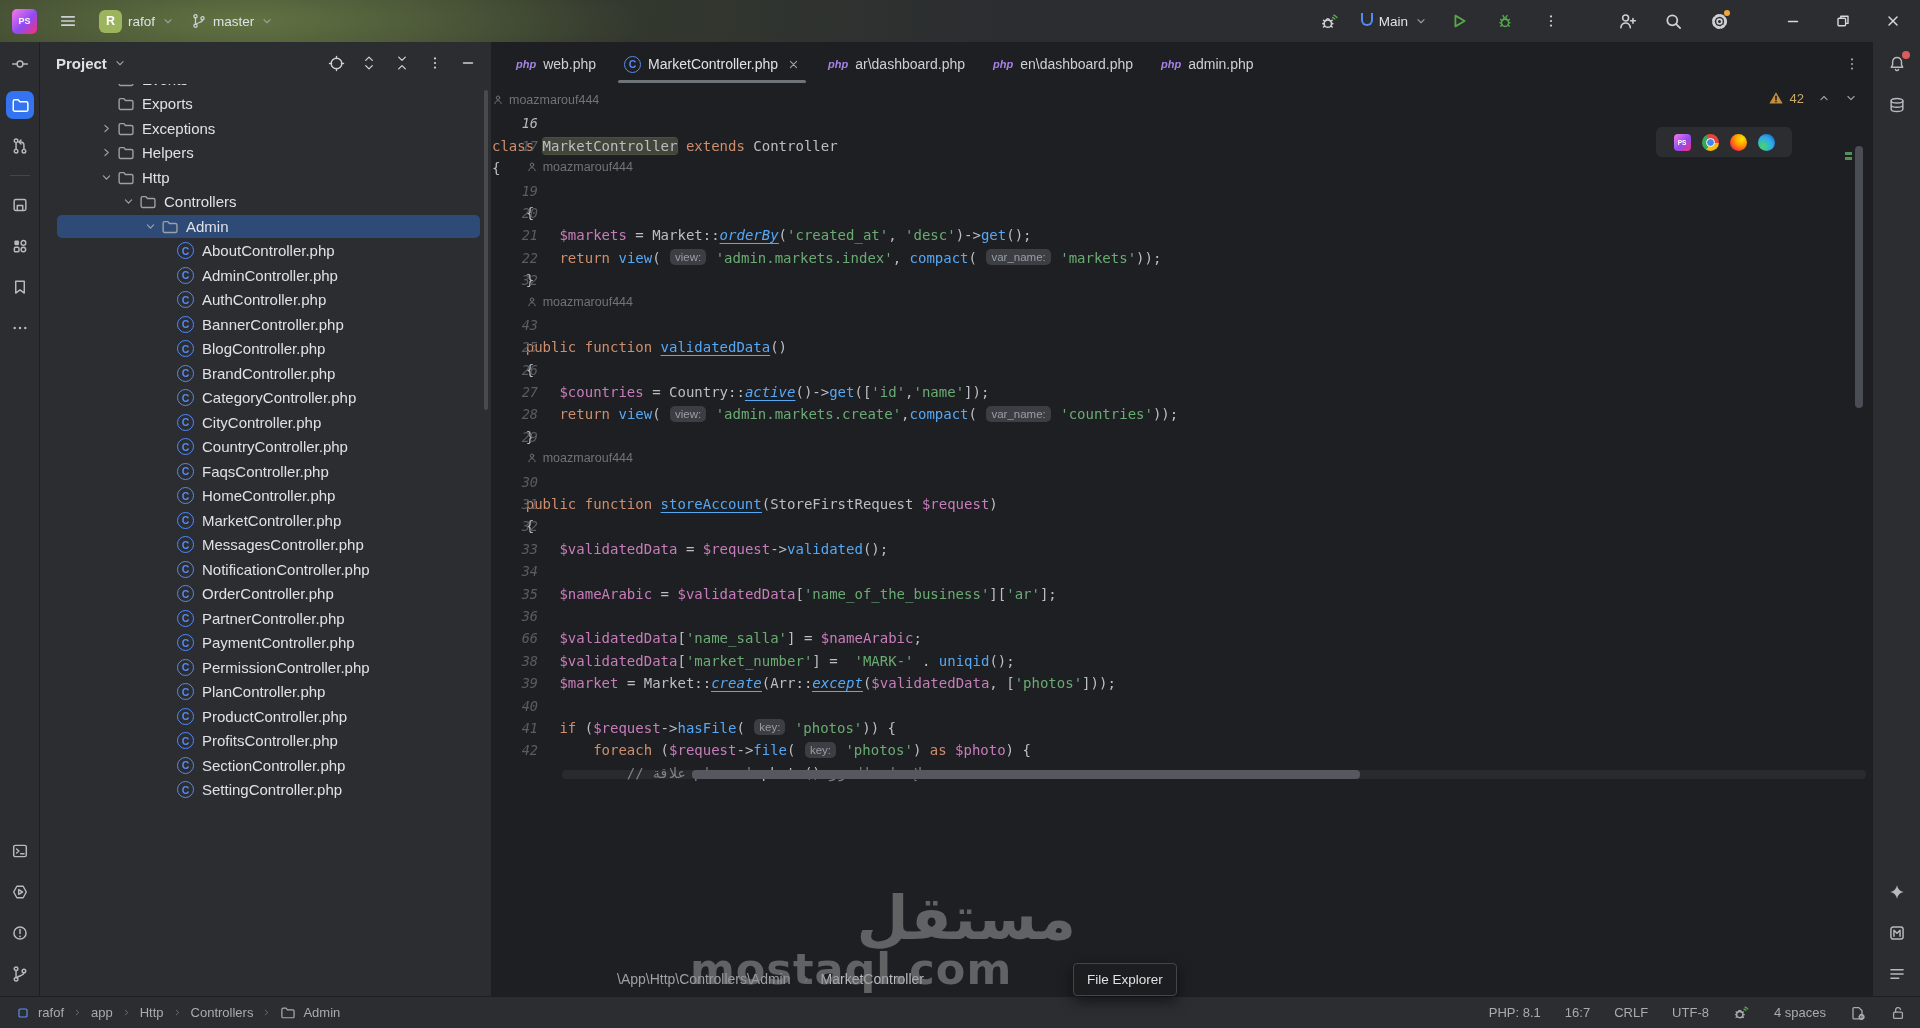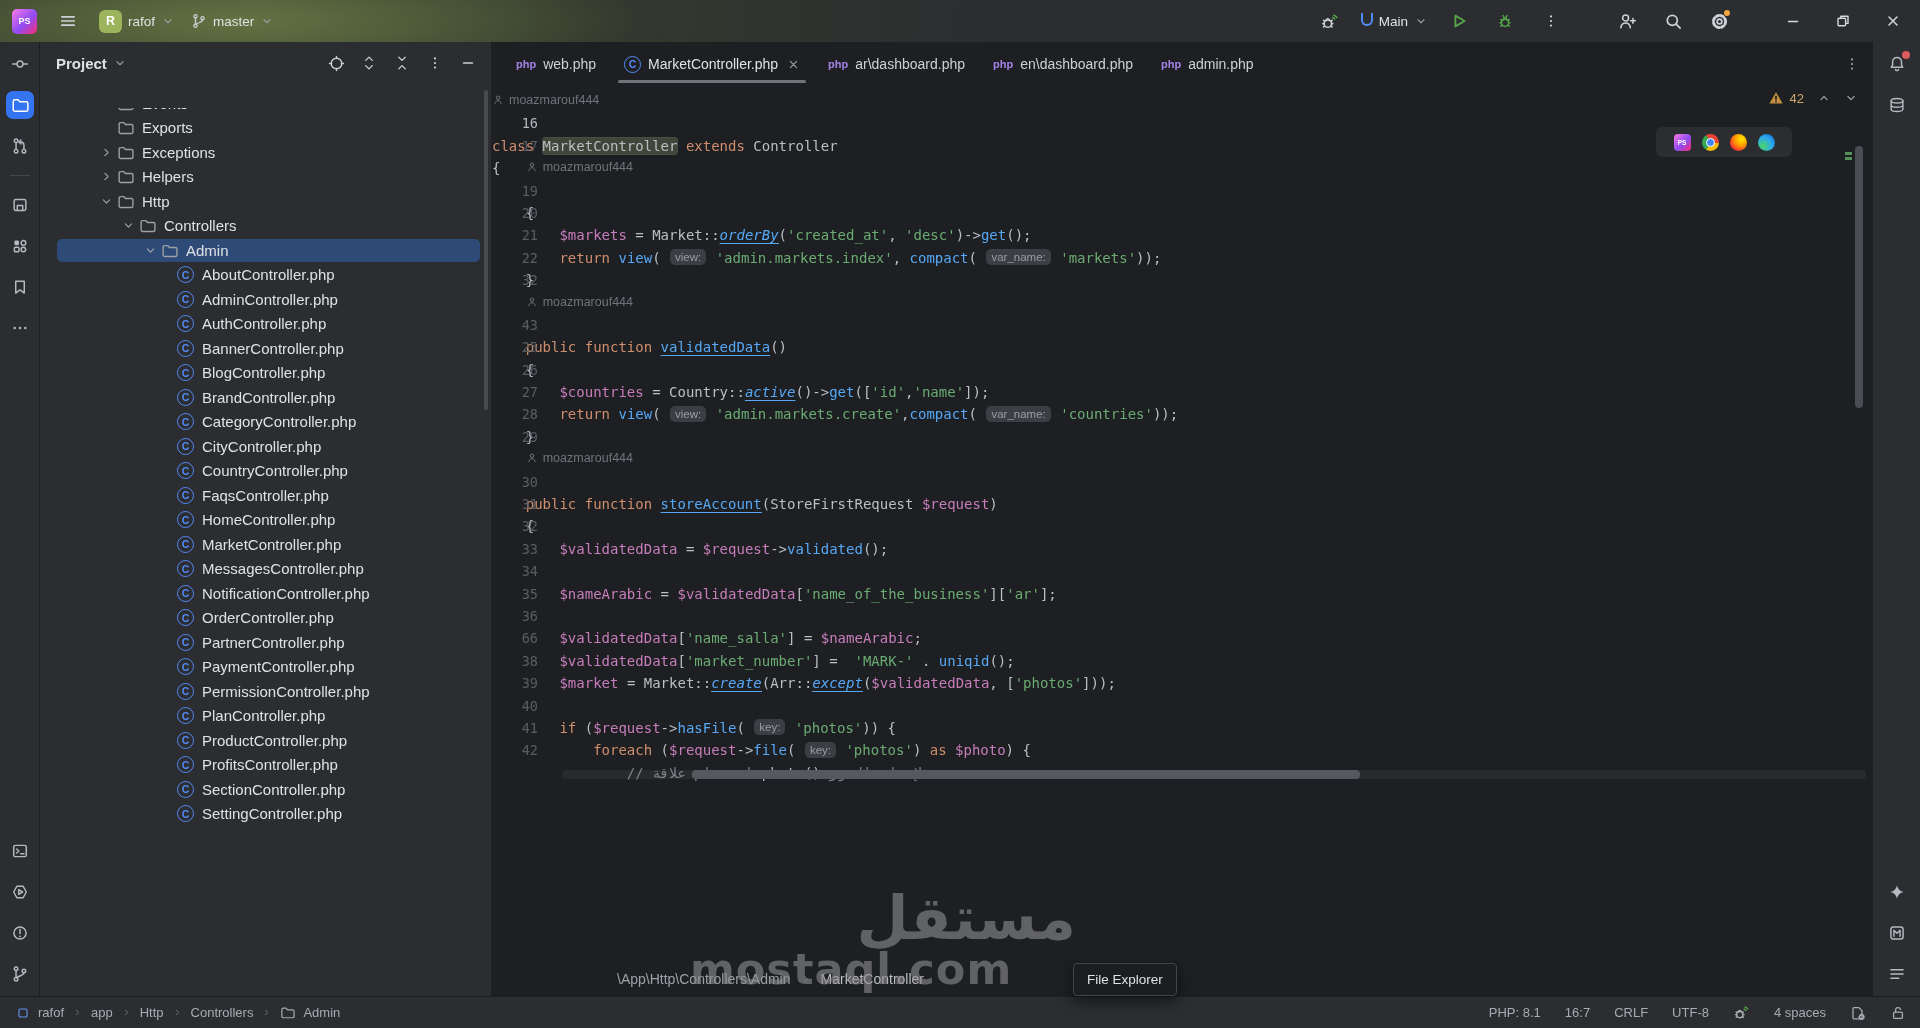--- a/index.html
+++ b/index.html
@@ -30,21 +30,21 @@
   .stripe { width:40px; background:#2B2D30; display:flex; flex-direction:column; align-items:center; padding:8px 0; gap:13px; }
   .stripe.left { border-right:1px solid #1E1F22; }
   .stripe.right { width:48px; border-left:1px solid #1E1F22; }
   .st-btn { width:28px; height:28px; border-radius:7px; display:flex; align-items:center; justify-content:center; color:#B6B9BF; position:relative; }
   .st-btn.active { background:#3574F0; color:#fff; }
   .st-div { width:20px; height:1px; background:#43454A; margin:2px 0; }
   .st-gap { flex:1; }
   .dot-red { position:absolute; top:1px; right:1px; width:8px; height:8px; border-radius:50%; background:#DB5C5C; }
 
   
-  .project-panel { width:452px; background:#2B2D30; border-right:1px solid #1E1F22; display:flex; flex-direction:column; position:relative;gap:24px; }
+  .project-panel { width:452px; background:#2B2D30; border-right:1px solid #1E1F22; display:flex; flex-direction:column; position:relative; }
   .panel-header { height:42px; flex:none; display:flex; align-items:center; padding:0 10px 0 16px; gap:6px; }
   .panel-title { font-size:15px; font-weight:bold; color:#DFE1E5; }
   .ph-icons { margin-left:auto; display:flex; align-items:center; gap:7px; color:#9DA0A6; }
   .ph-icons .tb-ic { width:26px; height:26px; }
   .tree { flex:1; overflow:hidden; padding-top:0; font-size:15px; color:#DFE1E5; }
   .tree-inner { margin-top:-17px; }
   .tree-row { height:24.5px; display:flex; align-items:center; position:relative; }
   .tree-row .sel-bg { position:absolute; left:17px; right:11px; top:1px; bottom:1px; border-radius:5px; background:#2E4B78; }
   .tree-row > * { position:relative; }
   .chev-slot { width:20px; display:flex; justify-content:center; color:#9DA0A6; }
@@ -52,28 +52,28 @@
   .class-badge { width:17px; height:17px; border:1.4px solid #548AF7; border-radius:50%; color:#548AF7;
     font-size:10.5px; font-weight:bold; display:flex; align-items:center; justify-content:center; font-family:"Liberation Sans",sans-serif; }
   .panel-scroll { position:absolute; right:3px; top:48px; width:4px; height:320px; border-radius:2px; background:rgba(255,255,255,.14); }
 
   
   .editor-col { flex:1; display:flex; flex-direction:column; background:#1E1F22; min-width:0; }
   .tab-bar { height:44px; flex:none; display:flex; align-items:stretch; padding-left:10px; background:#1E1F22; }
   .tab { display:flex; align-items:center; gap:7px; padding:0 14px; font-size:14px; color:#CED0D6; position:relative; }
   .tab.active { color:#DFE1E5; }
   .tab.active::after { content:""; position:absolute; left:8px; right:8px; bottom:3px; height:3px; border-radius:2px; background:#6F737A; }
-  .php-badge { font-size:11px; font-weight:bold; color:#A682E8; letter-spacing:0; }
+  .php-badge { font-size:11px; font-weight:bold; font-style:italic; color:#A682E8; letter-spacing:0; }
   .tab-close { color:#9DA0A6; margin-left:2px; }
   .tab-kebab { margin-left:auto; align-self:center; width:28px; height:28px; display:flex; align-items:center; justify-content:center; color:#9DA0A6; margin-right:6px; }
 
   .editor { flex:1; position:relative; overflow:hidden; background:#1E1F22; }
   .code-area { position:absolute; inset:0; padding-top:4px; font:14px/22.4px "DejaVu Sans Mono","Liberation Mono",monospace; }
   .code-row { display:flex; height:22.4px; white-space:pre;flex-direction:column; }
-  .gut { flex:none; width:70px; text-align:right; padding-right:24px; color:#5A5D63; font-size:13.5px; }
+  .gut { flex:none; width:70px; text-align:right; padding-right:24px; color:#5A5D63; font-size:13.5px;font-style:italic; }
   .gut.cur { color:#B4B8BF; }
   .line { flex:none; }
   .tk-k{color:#CF8E6D} .tk-d{color:#BCBEC4} .tk-v{color:#C77DBB} .tk-s{color:#6AAB73}
   .tk-f{color:#56A8F5}
   .tk-m{color:#56A8F5;font-style:italic;text-decoration:underline;text-underline-offset:3px;border-bottom:1px dashed rgba(207,142,109,.8)}
   .tk-decl{color:#56A8F5;text-decoration:underline;text-underline-offset:3px;border-bottom:1px dashed rgba(207,142,109,.8)}
   .tk-cm{color:#7A7E85}
   .tk-hl{color:#BCBEC4;background:#42463A;border-radius:2px;outline:1px solid #4a4f41;}
   .chip { display:inline-block; background:#3C3E43; color:#999EA6; border-radius:5px; padding:0 5px; margin:0 1px;
     font:11.5px/16px "Liberation Sans",sans-serif; vertical-align:1.5px; }

